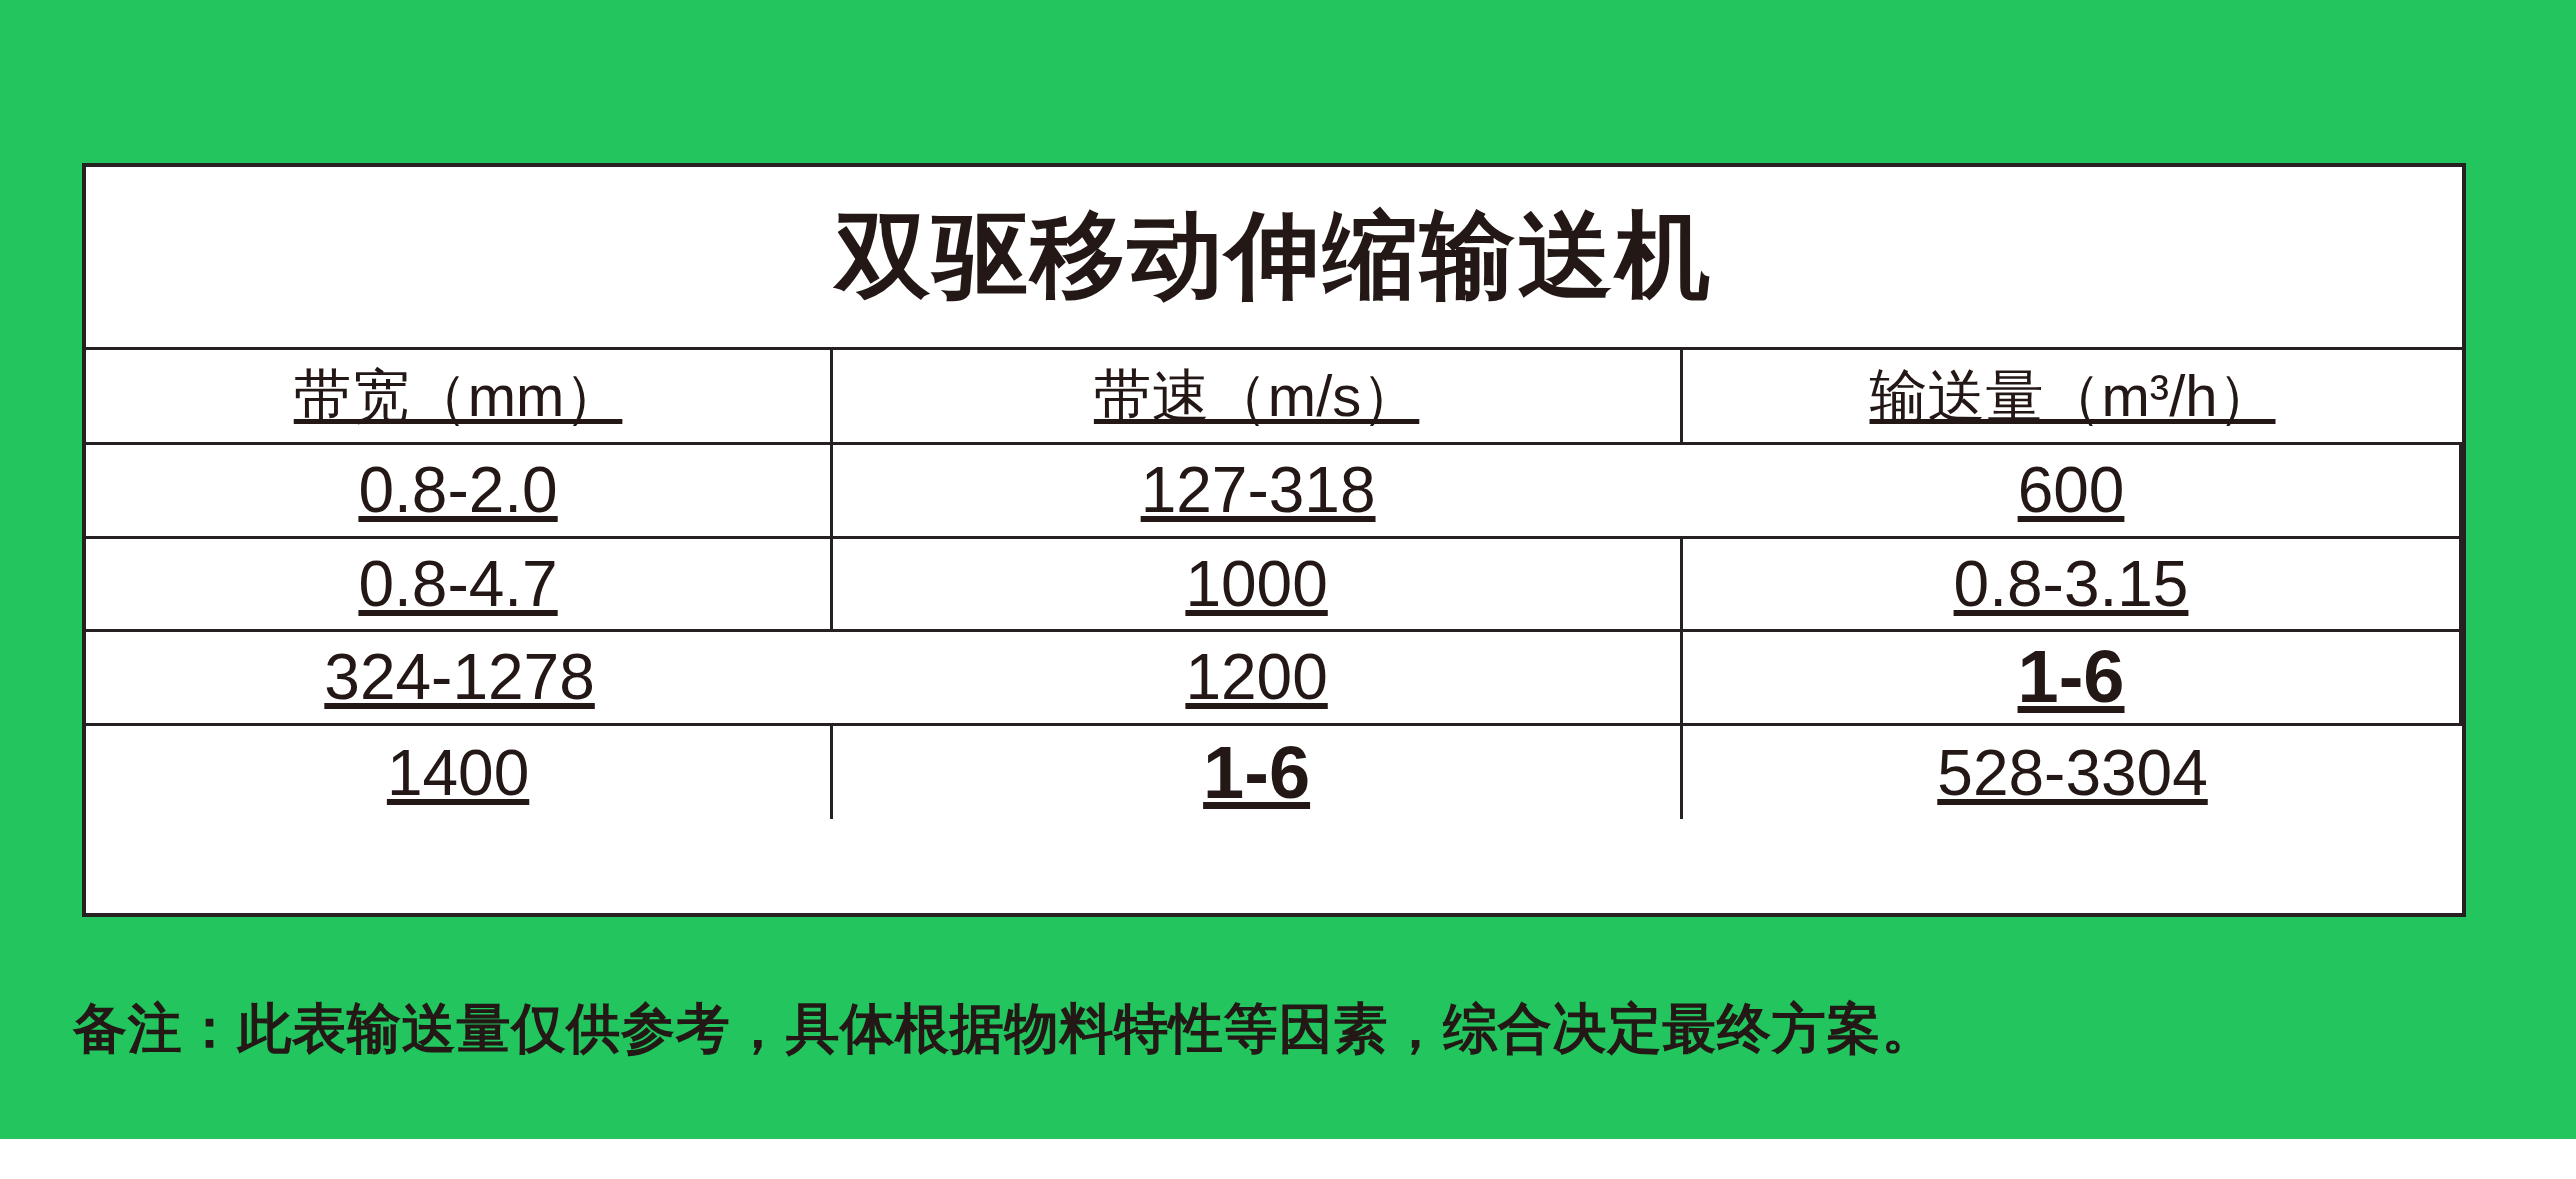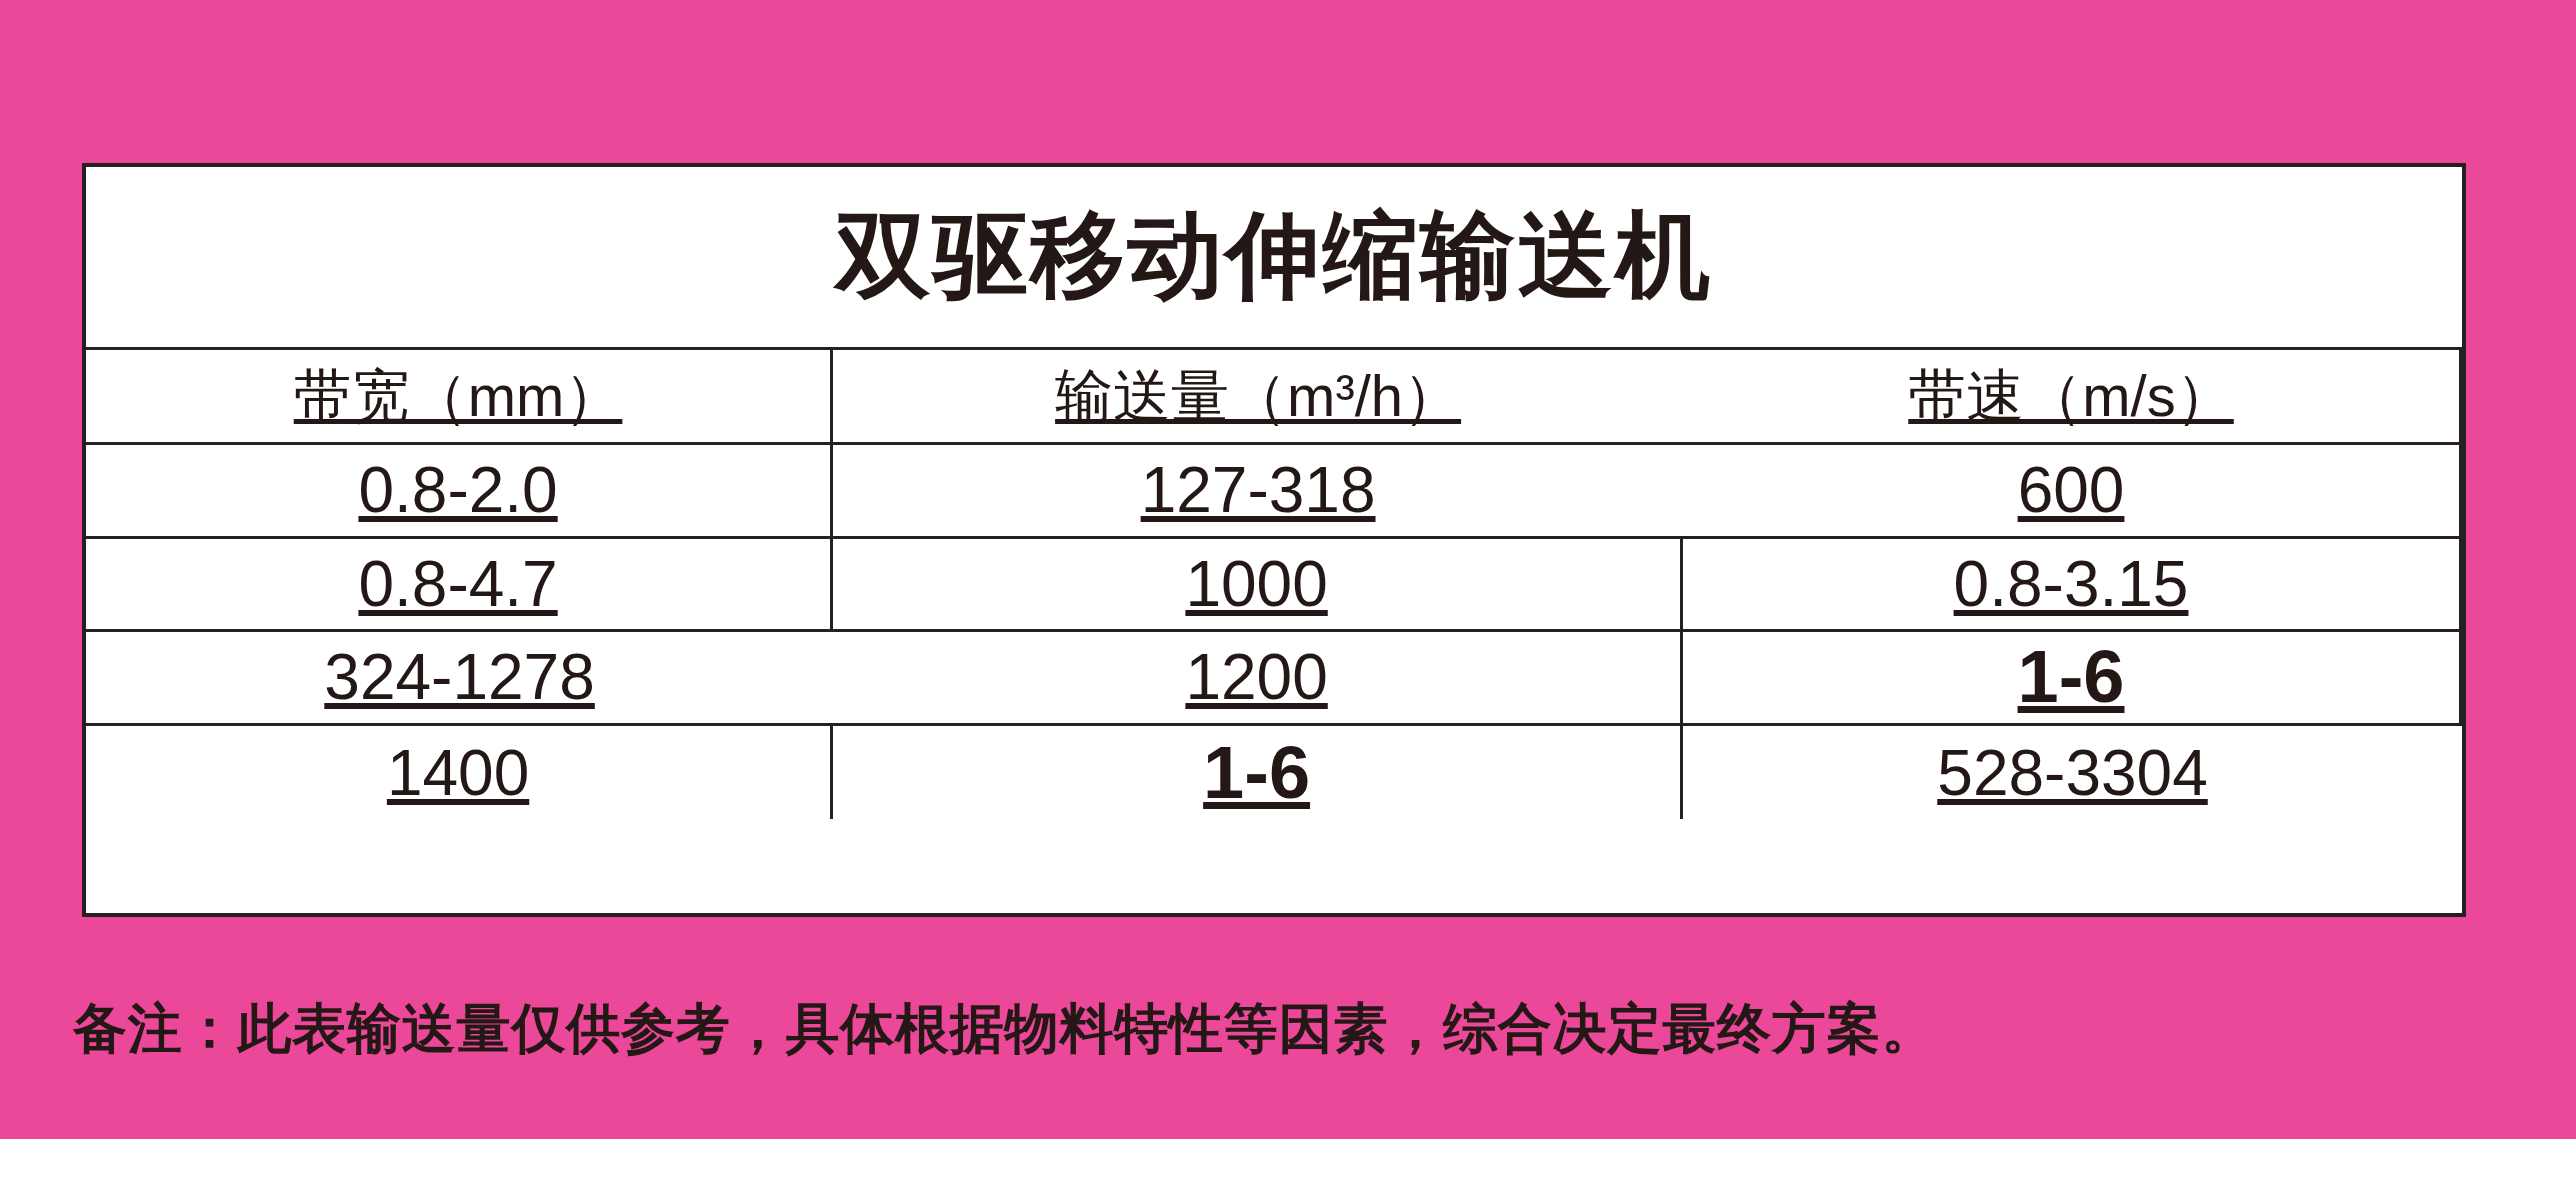--- a/index.html
+++ b/index.html
@@ -8,21 +8,21 @@
     height: 1180px;
     background: #ffffff;
     font-family: "Liberation Sans", "DejaVu Sans", sans-serif;
     color: #231815;
     overflow: hidden;
   }
   .canvas {
     position: relative;
     width: 2576px;
     height: 1139px;
-    background: #ec4899;
+    background: #22c55e;
   }
   .spec-table {
     position: absolute;
     left: 82px;
     top: 163px;
     width: 2384px;
     height: 754px;
     border: 4.1px solid #262020;
     display: grid;
     grid-template-columns: 916fr 1042fr 955fr;
@@ -75,22 +75,22 @@
 </head>
 <body>
 
 <div class="canvas">
 
   <div class="spec-table">
 
     <div class="title-cell">双驱移动伸缩输送机</div>
 
     <div class="cell header-cell">带宽（mm）</div>
+    <div class="cell header-cell">带速（m/s）</div>
     <div class="cell header-cell last-col">输送量（m³/h）</div>
-    <div class="cell header-cell">带速（m/s）</div>
 
     <div class="cell data-cell">0.8-2.0</div>
     <div class="cell data-cell last-col">127-318</div>
 
     <div class="cell data-cell">600</div>
     <div class="cell data-cell">0.8-4.7</div>
 
     <div class="cell data-cell">1000</div>
     <div class="cell data-cell">0.8-3.15</div>
     <div class="cell data-cell last-col">324-1278</div>

